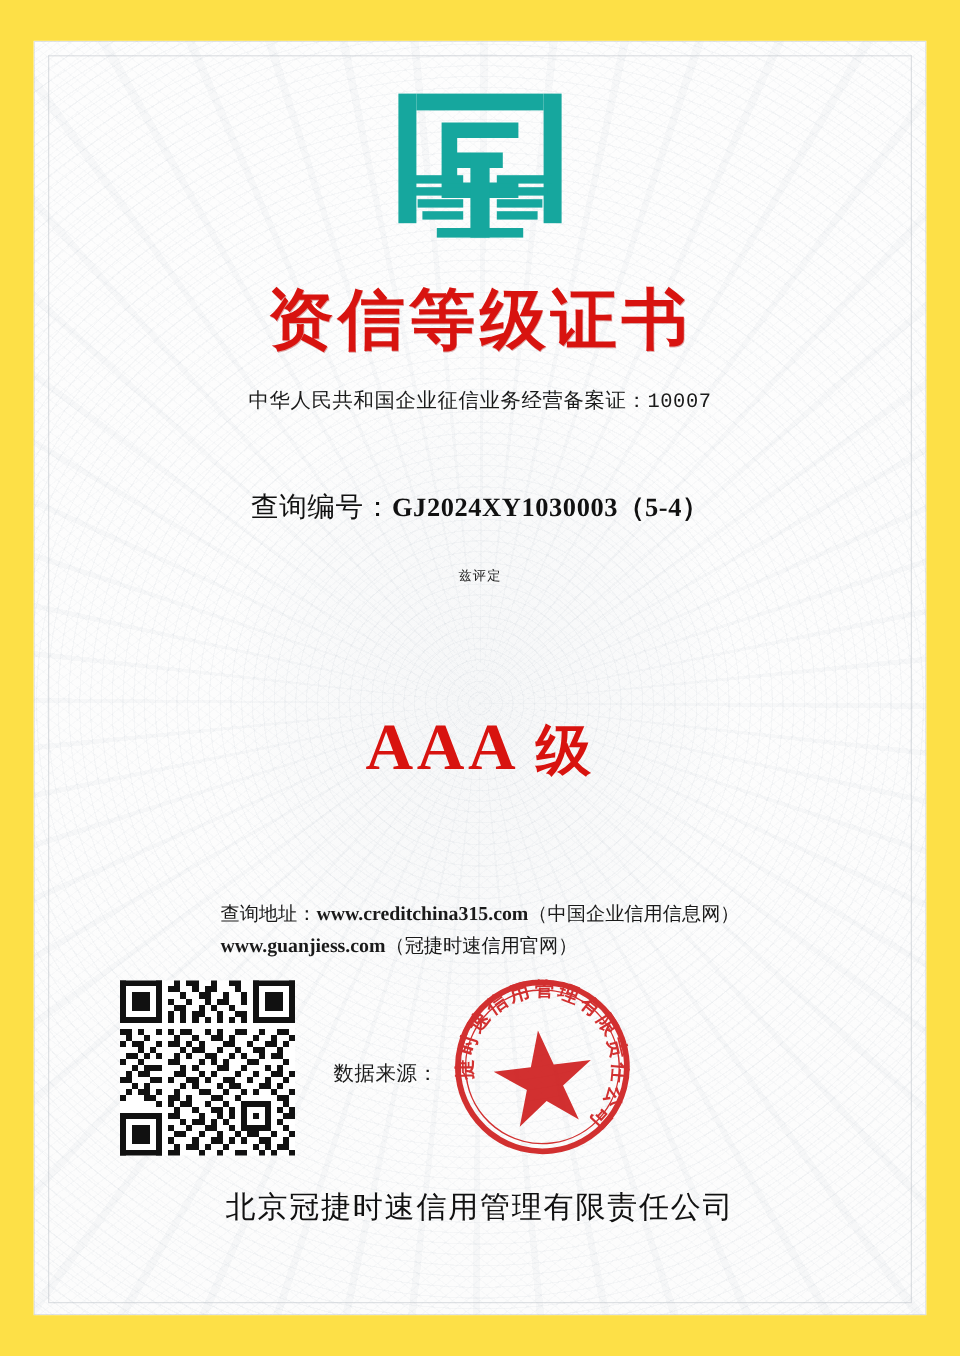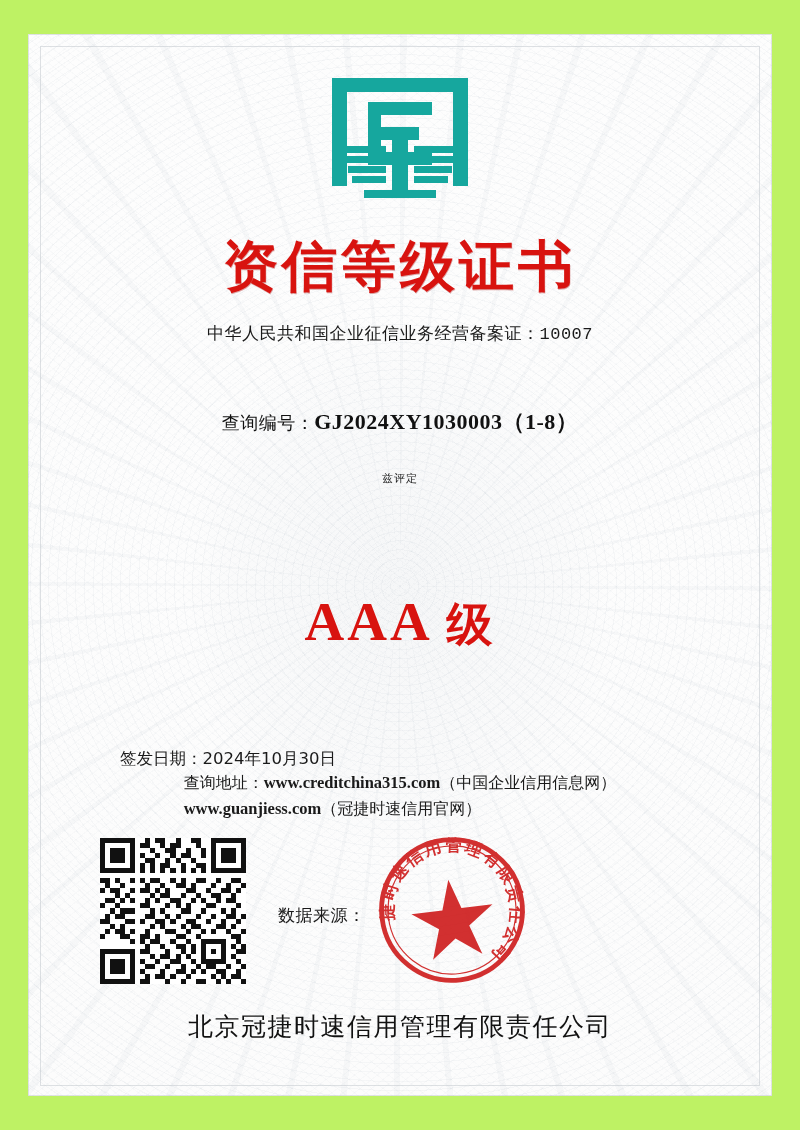--- a/index.html
+++ b/index.html
@@ -11,21 +11,21 @@
     width: 800px;
     height: 1130px;
     font-family: "Liberation Sans", sans-serif;
     overflow: hidden;
   }
 
   .certificate {
     position: relative;
     width: 800px;
     height: 1130px;
-    background: #bef264;
+    background: #fde047;
     overflow: hidden;
   }
 
   
   .paper {
     position: absolute;
     left: 28px;
     top: 34px;
     width: 744px;
     height: 1062px;
@@ -90,21 +90,21 @@
 
   .query-no {
     margin-top: 62px;
     font-family: "Liberation Serif", "DejaVu Serif", serif;
     font-size: 22px;
     color: #111;
     letter-spacing: 0.5px;
   }
   .query-no .label {
     font-family: "DejaVu Sans", "Liberation Sans", sans-serif;
-    font-size: 18px;
+    font-size: 23px;
   }
   .query-no .value {
     font-family: "Liberation Serif", "DejaVu Serif", serif;
     font-weight: bold;
     font-size: 22px;
   }
 
   .hereby {
     margin-top: 34px;
     font-family: "DejaVu Sans", "Liberation Sans", sans-serif;
@@ -234,33 +234,32 @@
 
         <rect x="44" y="114" width="72" height="8"></rect>
       </g>
     </svg>
 
     <div class="title">资信等级证书</div>
 
     <div class="subtitle">中华人民共和国企业征信业务经营备案证：10007</div>
 
     <div class="query-no">
-      <span class="label">查询编号：</span><span class="value">GJ2024XY1030003（1-8）</span>
+      <span class="label">查询编号：</span><span class="value">GJ2024XY1030003（5-4）</span>
     </div>
 
     <div class="hereby">兹评定</div>
 
 
     <div class="grade">
       <span>AAA</span>
       <span class="cn">级</span>
     </div>
 
     <div class="dates">
-      <span>签发日期：2024年10月30日</span>
     </div>
 
     <div class="urls">
       <div>
         <span>查询地址：</span><span class="u">www.creditchina315.com</span><span>（中国企业信用信息网）</span>
       </div>
       <div>
         <span class="u">www.guanjiess.com</span><span>（冠捷时速信用官网）</span>
       </div>
     </div>

